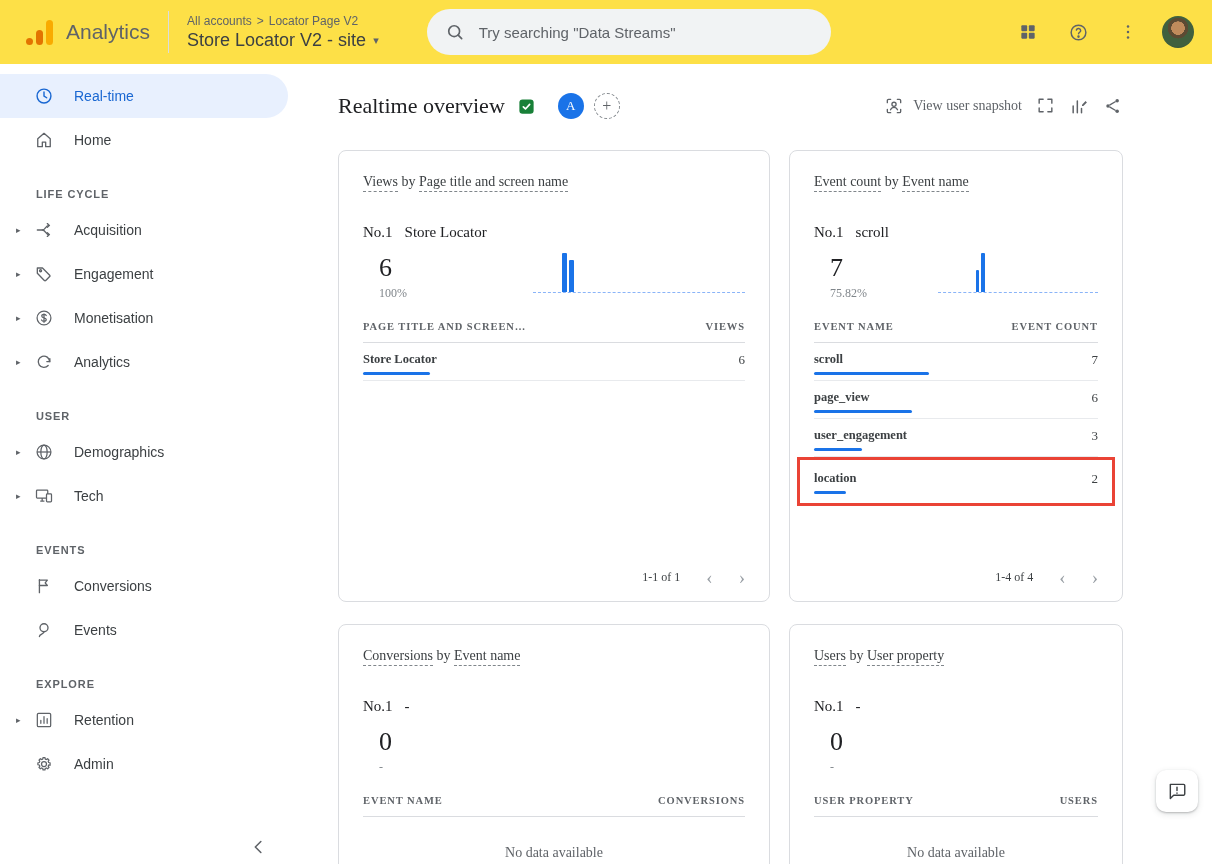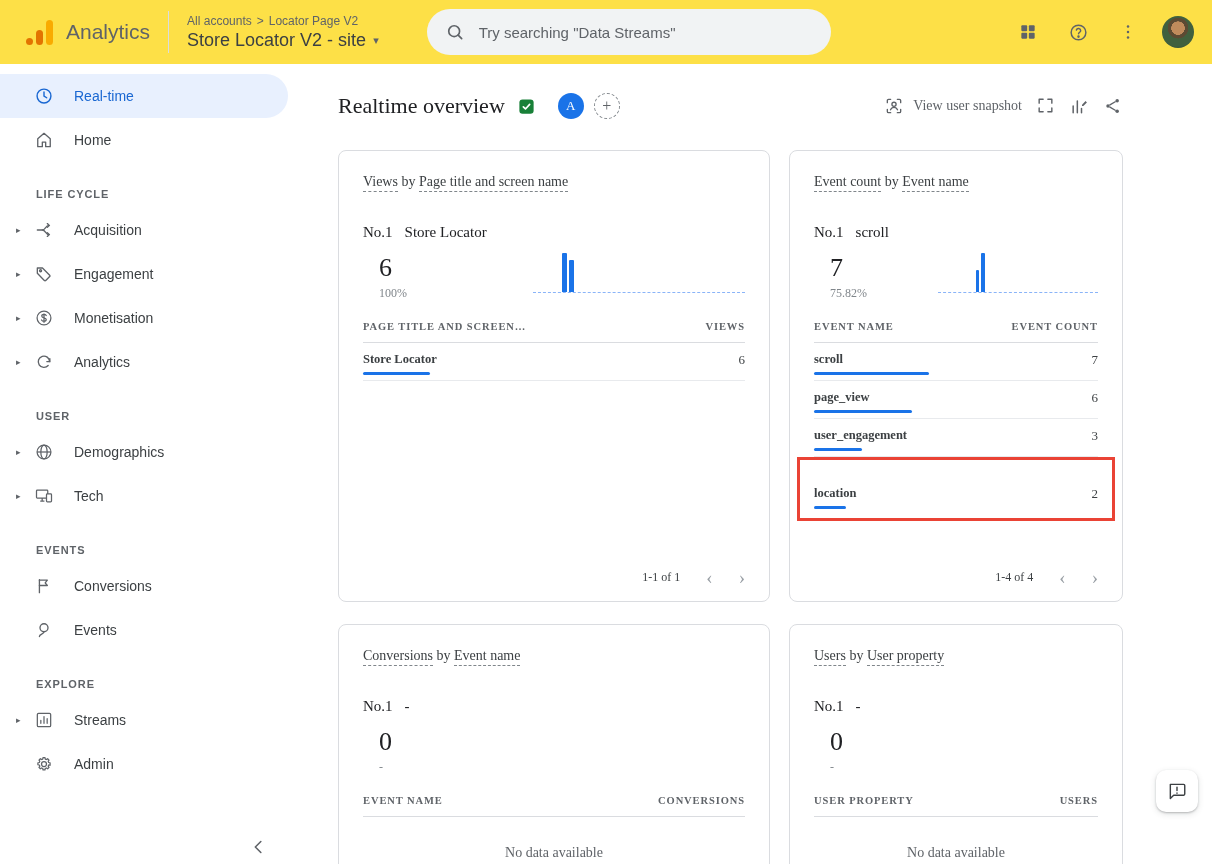--- a/index.html
+++ b/index.html
@@ -81,21 +81,21 @@
   .spark-narrow { width:160px; }
   .spark-bar { flex:1; background:var(--blue); border-radius:1px 1px 0 0; }
   .table-head { display:flex; justify-content:space-between; font-size:10.5px; font-weight:700;
     letter-spacing:.9px; color:#5f6368; padding-bottom:10px; border-bottom:1px solid #dadce0; }
   .trow { display:flex; justify-content:space-between; align-items:flex-start;
     padding:9px 0 5px; border-bottom:1px solid #e8eaed; }
   .trow-name { font-size:12.5px; font-weight:700; color:#3c4043; }
   .bar-track { width:120px; margin-top:5px; }
   .mini-bar { height:3px; background:var(--blue); border-radius:2px; }
   .trow-val { font-size:13px; color:#3c4043; }
-  .highlight-box { border:3px solid var(--red); margin:0 -17px; padding:17px 14px 4px; }
+  .highlight-box { border:3px solid var(--red); margin:0 -17px; padding:2px 14px 4px; }
   .highlight-box .trow { border-bottom:none; }
   .pager { margin-top:auto; display:flex; justify-content:flex-end; align-items:center; gap:26px;
     font-size:12px; color:#3c4043; padding-top:12px; }
   .pg-chevron { font-size:19px; color:#9aa0a6; line-height:1; cursor:pointer; }
   .empty-msg { text-align:center; font-size:14px; color:#5f6368; margin-top:28px; }
 
   
   .feedback-btn { position:fixed; right:14px; bottom:52px; width:42px; height:42px; background:#fff;
     border:none; border-radius:10px; box-shadow:0 1px 2px rgba(60,64,67,.3), 0 2px 6px rgba(60,64,67,.15);
     display:flex; align-items:center; justify-content:center; color:#3c4043; cursor:pointer; }
@@ -272,21 +272,21 @@
 
     <div class="nav-section">EXPLORE</div>
     <div class="nav-item">
       <span class="caret-slot">▸</span>
       <span class="nav-icon">
           <svg viewBox="0 0 24 24" width="20" height="20" fill="none" stroke="currentColor" stroke-width="1.5" stroke-linecap="round">
             <rect x="4" y="4" width="16" height="16" rx="1.5"></rect>
             <path d="M8.2 16v-3.6M12 16V7.8M15.8 16v-5.6"></path>
           </svg>
         </span>
-      <span class="nav-label">Streams</span>
+      <span class="nav-label">Retention</span>
     </div>
 
     <div class="nav-item">
       <span class="caret-slot"></span>
       <span class="nav-icon">
           <svg viewBox="0 0 24 24" width="20" height="20" fill="none" stroke="currentColor" stroke-width="1.5" stroke-linejoin="round">
             <circle cx="12" cy="12" r="3"></circle>
             <path d="M19.3 13.5l-1.7-.3a5.6 5.6 0 0 1-.6 1.5l1 1.4-1.6 1.6-1.4-1a5.6 5.6 0 0 1-1.5.6l-.3 1.7h-2.4l-.3-1.7a5.6 5.6 0 0 1-1.5-.6l-1.4 1-1.6-1.6 1-1.4a5.6 5.6 0 0 1-.6-1.5l-1.7-.3v-2.4l1.7-.3a5.6 5.6 0 0 1 .6-1.5l-1-1.4 1.6-1.6 1.4 1a5.6 5.6 0 0 1 1.5-.6l.3-1.7h2.4l.3 1.7a5.6 5.6 0 0 1 1.5.6l1.4-1 1.6 1.6-1 1.4a5.6 5.6 0 0 1 .6 1.5l1.7.3z"></path>
           </svg>
         </span>

